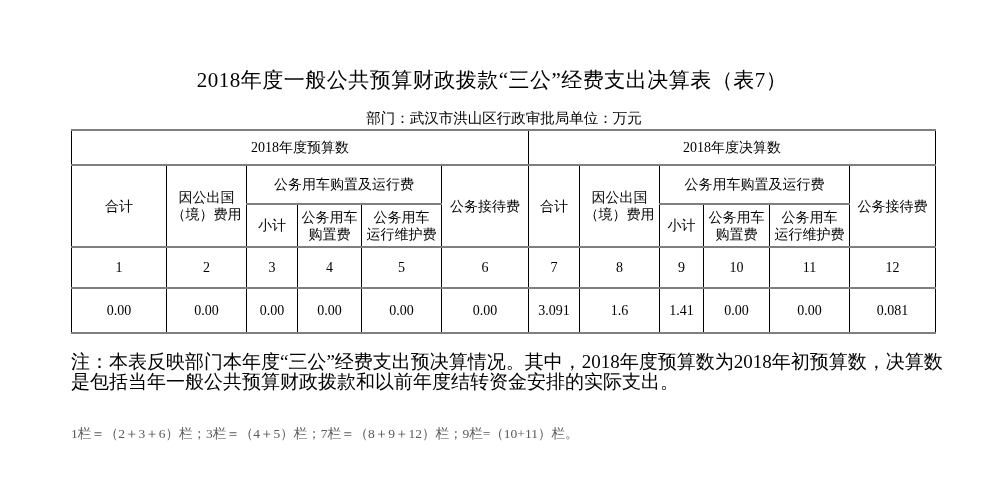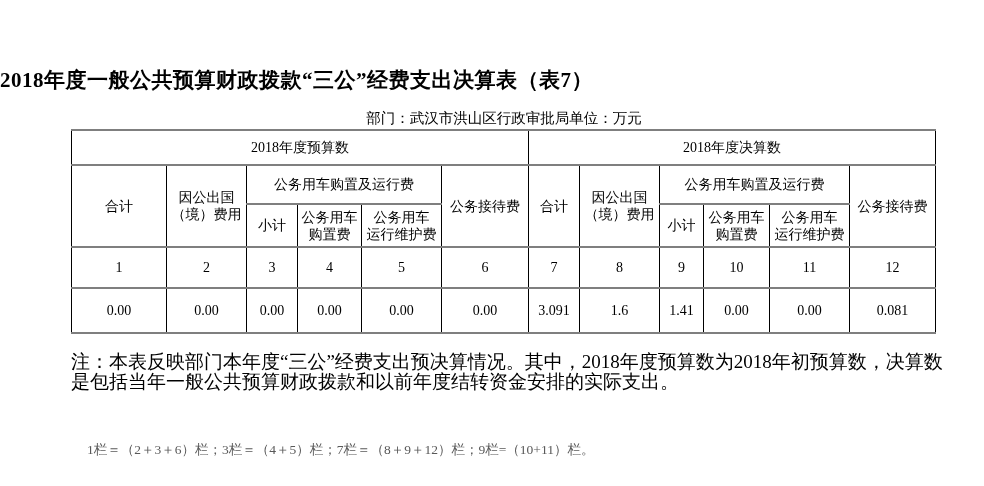--- a/index.html
+++ b/index.html
@@ -3,21 +3,21 @@
 <meta charset="utf-8">
 <style>
   html,body{margin:0;padding:0;}
   body{
     width:984px;height:486px;background:#ffffff;position:relative;
     font-family:"Liberation Serif","DejaVu Serif",serif;color:#000;
     overflow:hidden;
   }
   .title{
     position:absolute;top:66px;left:0;width:984px;
-    font-size:21px;font-weight:bold;
+    text-align:center;font-size:21px;font-weight:normal;
     letter-spacing:0.5px;margin:0;
   }
   .meta{
     position:absolute;top:109px;left:71px;width:866px;
     display:flex;justify-content:center;align-items:flex-end;
     font-size:14.5px;line-height:19px;
   }
   table.report{
     position:absolute;top:129px;left:71px;width:770px;
     border-collapse:collapse;table-layout:fixed;
@@ -33,21 +33,21 @@
   .hrow3 th{height:41px;}
   .numrow td{height:39px;}
   .valrow td{height:43px;}
   .pre{white-space:pre-line;font-size:13.5px;}
   .note{
     position:absolute;top:352px;left:71px;width:872px;
     font-size:19px;line-height:19.5px;margin:0;
   }
   .formula{
     position:absolute;top:425px;left:71px;width:872px;
-    font-size:13.5px;color:#595959;margin:16px;
+    font-size:13.5px;color:#595959;margin:0;
   }
 </style>
 </head>
 <body>
 
 <h1 class="title">2018年度一般公共预算财政拨款“三公”经费支出决算表（表7）</h1>
 
 <div class="meta">
   <span>部门：武汉市洪山区行政审批局</span>
   <span>单位：万元</span>

